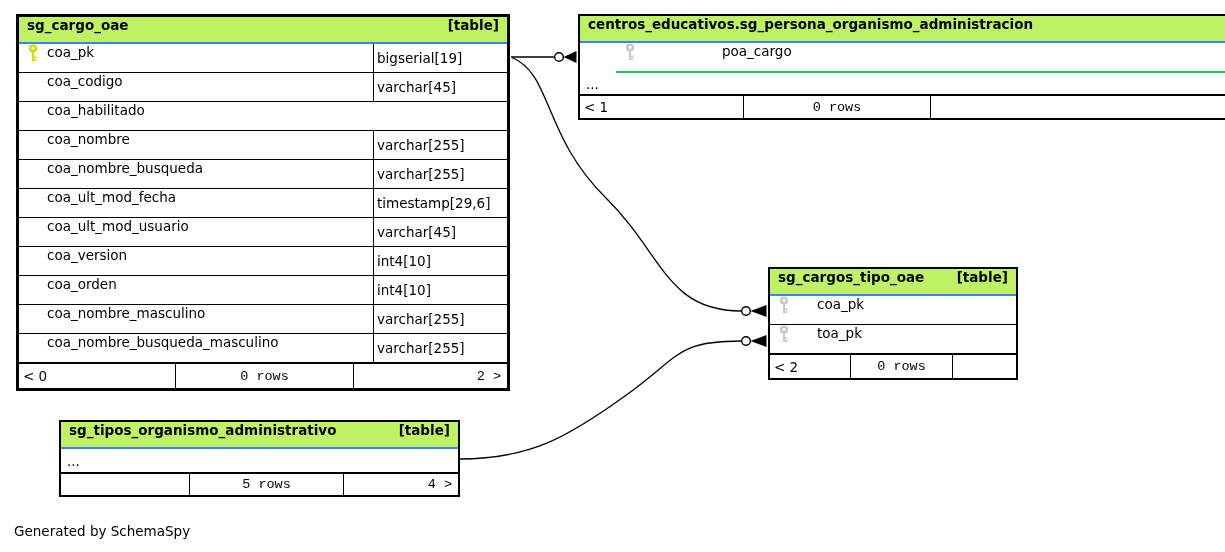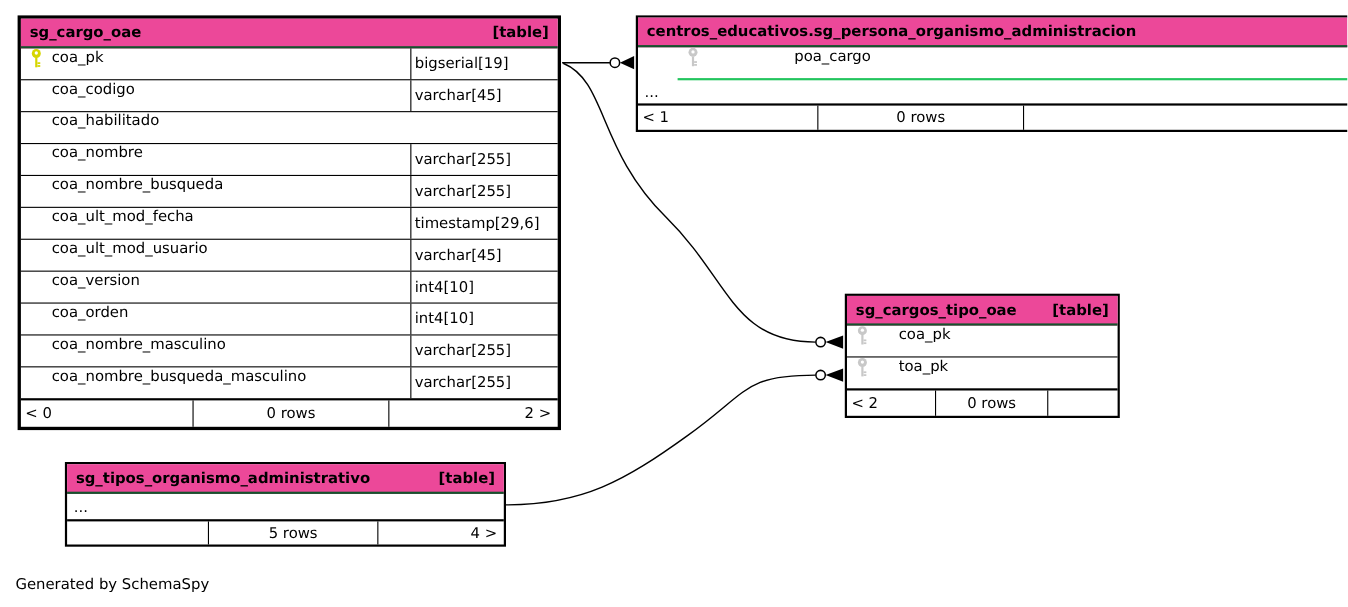--- a/index.html
+++ b/index.html
@@ -3,33 +3,33 @@
 <meta charset="utf-8">
 <style>
   html,body{margin:0;padding:0;background:#fff;}
   #canvas{
     position:relative;width:1225px;height:552px;background:#fff;overflow:hidden;
     font-family:"DejaVu Sans","Liberation Sans",sans-serif;font-size:13.5px;color:#000;
   }
   
   .tbl{position:absolute;background:#fff;border:2px solid #000;box-sizing:border-box;}
   .tbl.main{border-width:3px;}
-  .thead{display:flex;justify-content:space-between;align-items:center;height:25px;
-         background:#ec4899;border-bottom:2px solid #14532d;padding:0 8px;font-weight:bold;}
+  .thead{display:flex;justify-content:space-between;align-items:flex-start;height:25px;
+         background:#bef264;border-bottom:2px solid #3b82f6;padding:0 8px;font-weight:bold;}
   .trow{display:flex;align-items:stretch;height:28px;}
   .trow + .trow{border-top:1px solid #000;}
   .namecell{flex:1;display:flex;align-items:flex-start;min-width:0;}
   .icon-slot{width:16px;margin-left:8px;flex:none;display:flex;align-items:center;}
   .cname{margin-left:4px;white-space:nowrap;}
   .ctype{width:130px;flex:none;border-left:1px solid #000;display:flex;align-items:center;
          padding-left:3px;white-space:nowrap;}
   .dots{display:flex;align-items:center;padding-left:6px;}
   .tfoot{display:flex;align-items:stretch;border-top:2px solid #000;}
   .fcell{display:flex;align-items:center;box-sizing:border-box;}
-  .fcell + .fcell{border-left:1px solid #000;}
+  .fcell + .fcell{border-left:1px solid #000;font-family:Liberation Mono, monospace;}
   .fcell.l{padding-left:4px;}
   .fcell.c{justify-content:center;}
   .fcell.r{justify-content:flex-end;padding-right:6px;flex:1;}
   
   .t1{left:16px;top:14px;width:494px;}
   .t1 .tfoot{height:24px;}
   .t1 .fcell.l{width:156px;} .t1 .fcell.c{width:178px;}
   
   .t2{left:578px;top:14px;width:745px;}
   .t2 .row-col{height:28px;border-bottom:2px solid #22c55e;margin-left:36px;}

